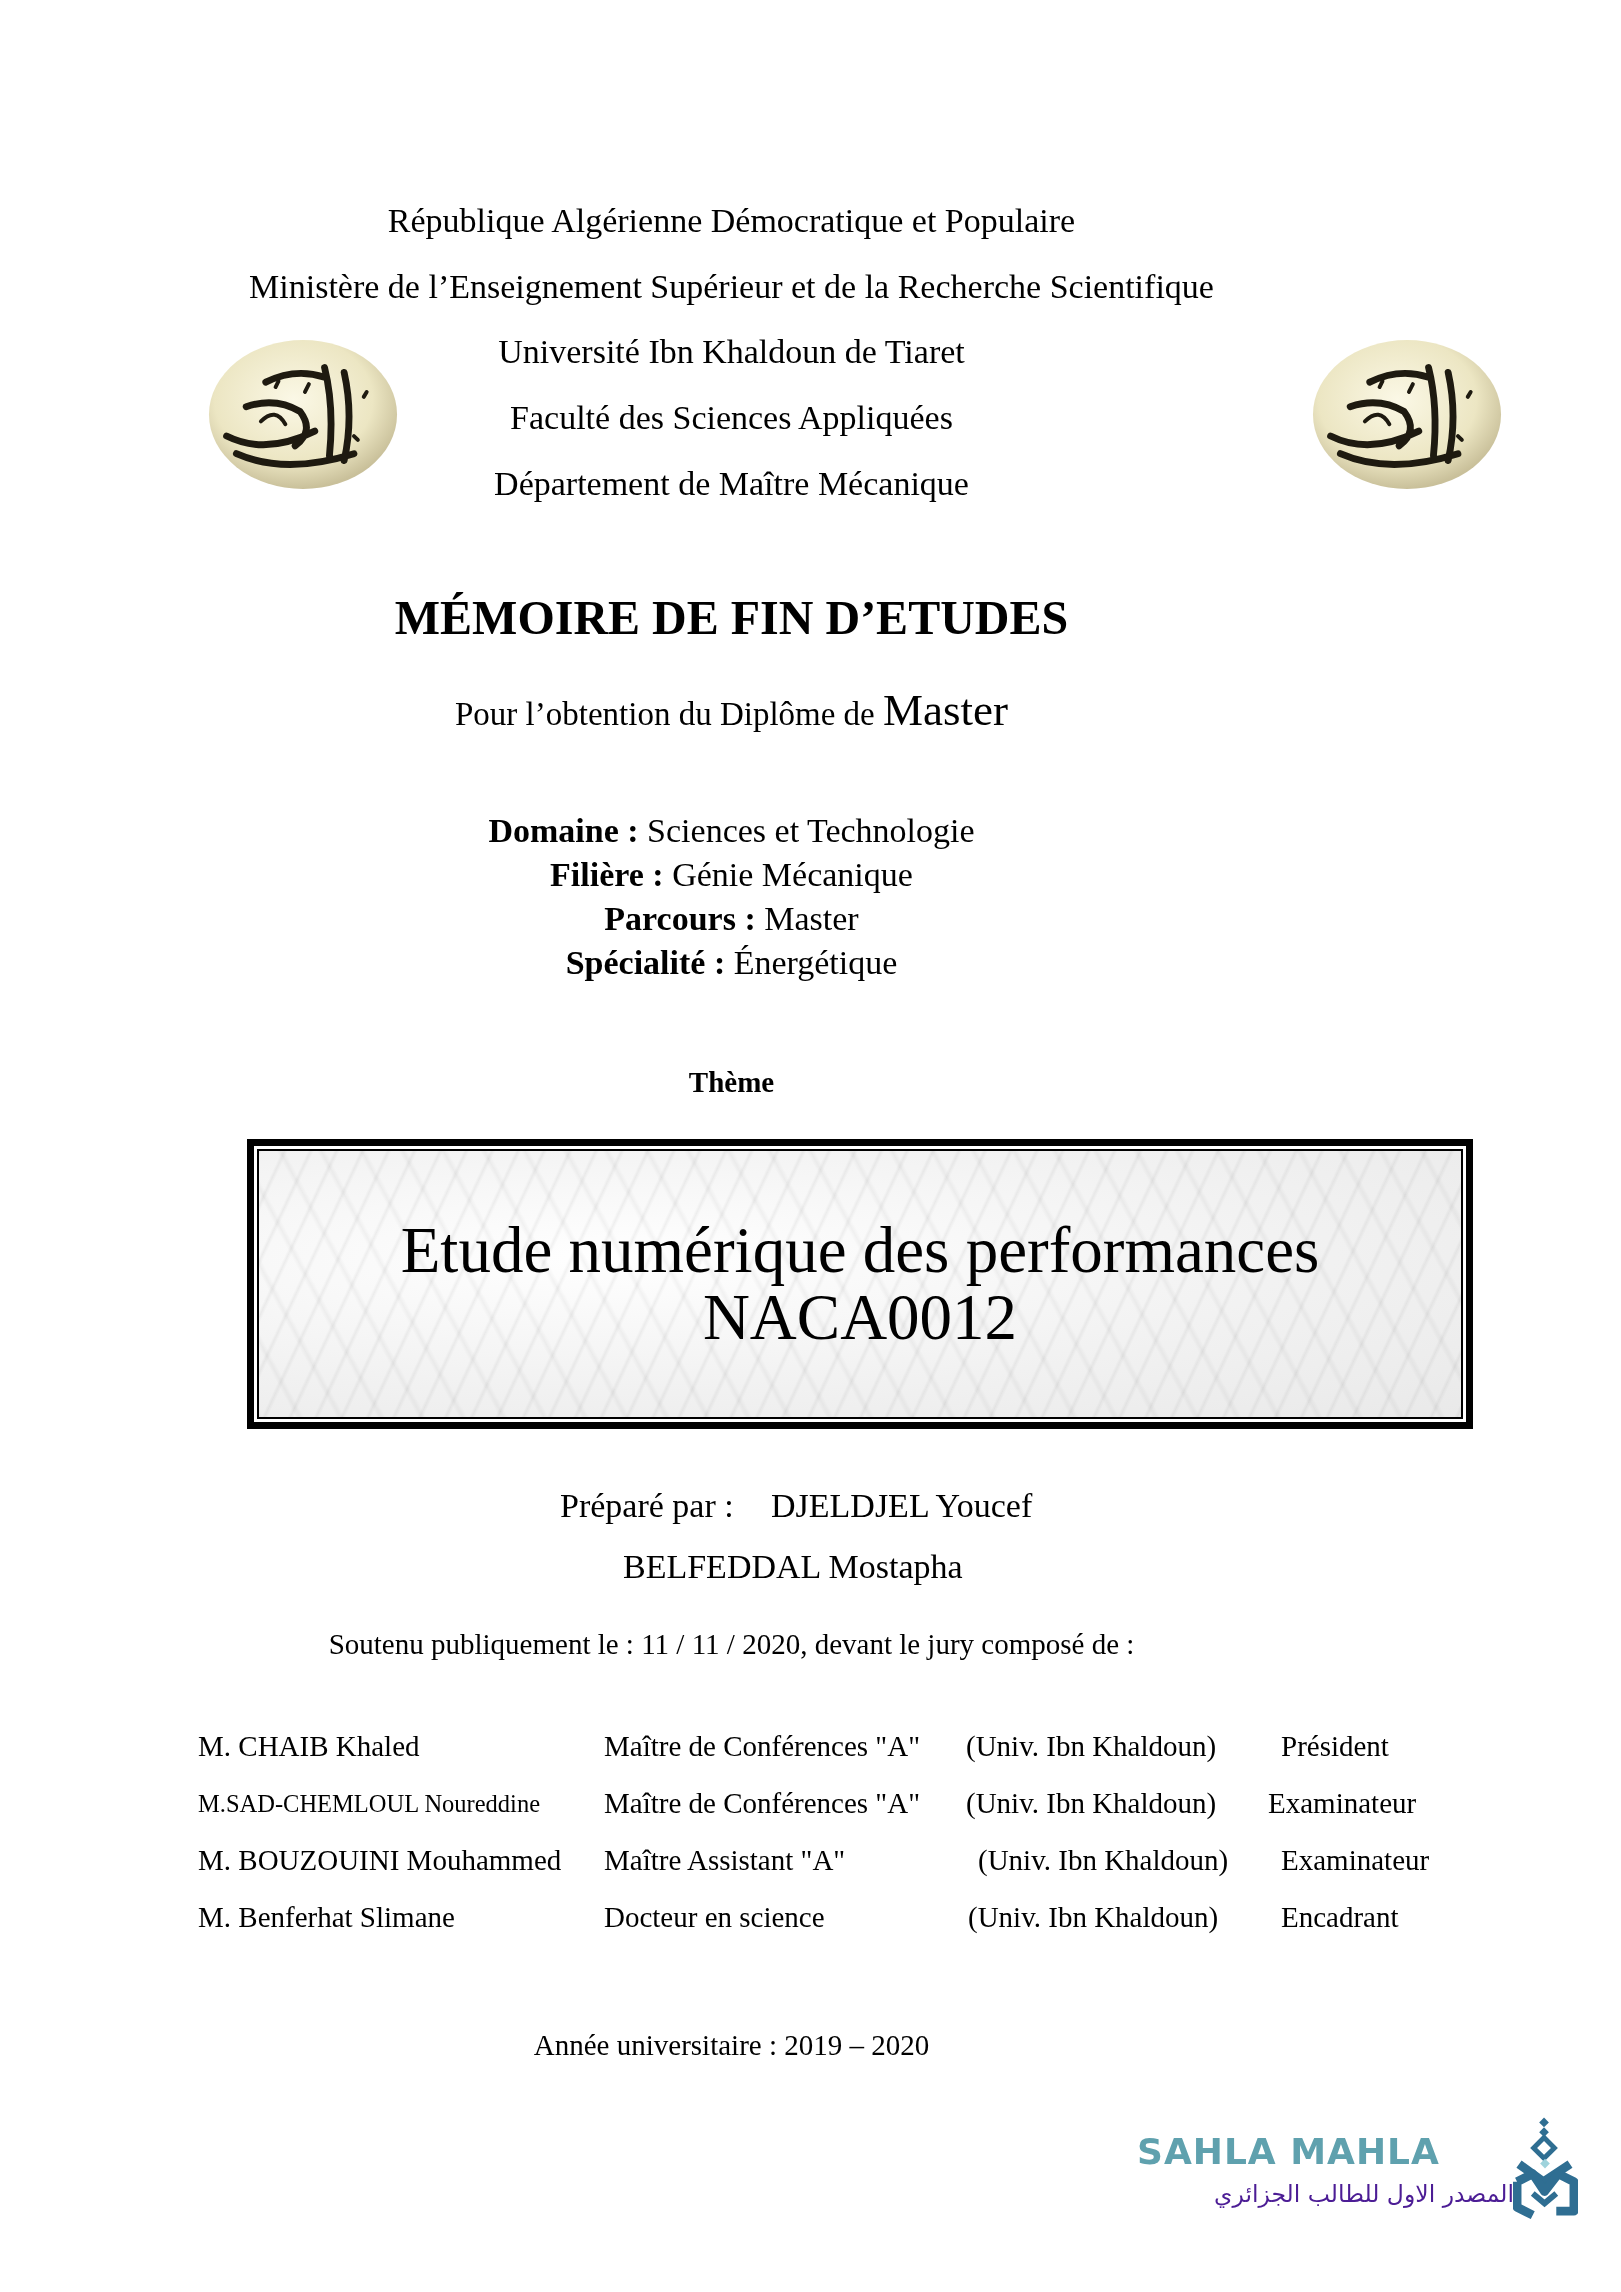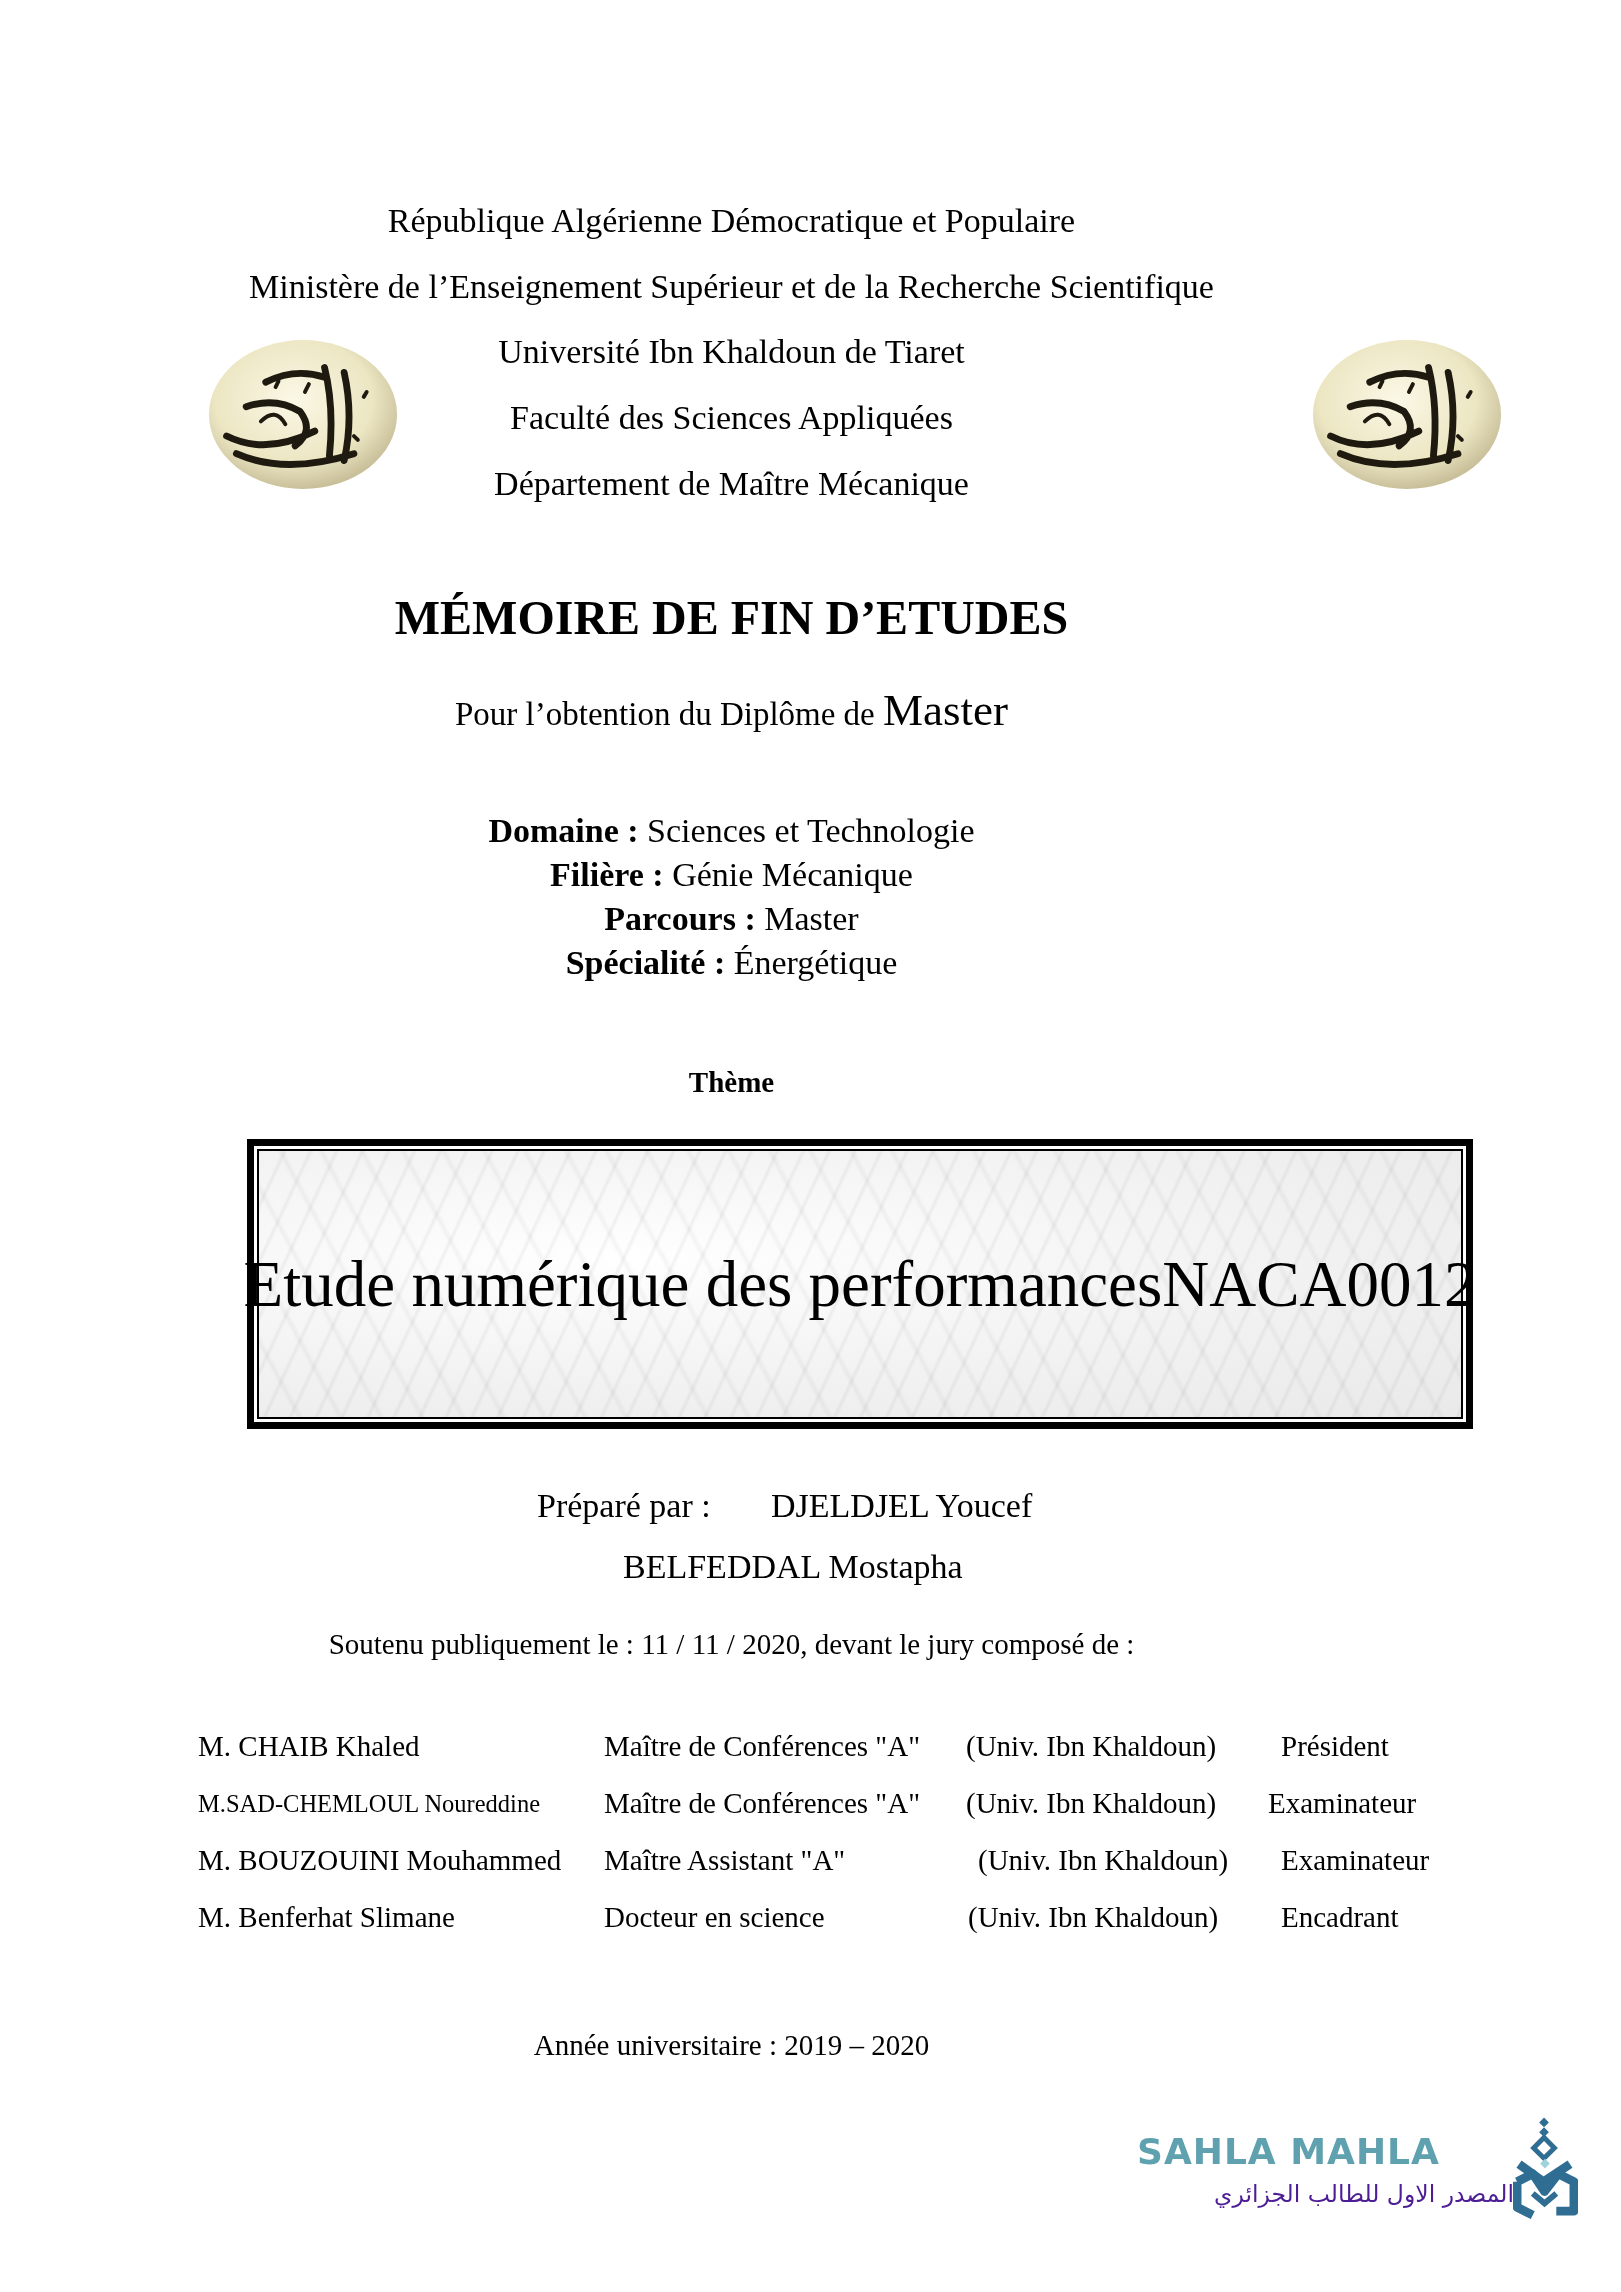--- a/index.html
+++ b/index.html
@@ -23,21 +23,21 @@
   .theme-label { font-size: 29px; font-weight: bold; line-height: 39px; }
 
   .theme-box { position: absolute; left: 247px; top: 1139px; width: 1226px; height: 290px;
                box-sizing: border-box; background: #000; padding: 6.9px; }
   .theme-gap { width: 100%; height: 100%; box-sizing: border-box; background: #fff; padding: 2.9px; }
   .theme-inner { width: 100%; height: 100%; box-sizing: border-box; border: 2px solid #000;
      background:
        repeating-linear-gradient(115deg, rgba(0,0,0,0.045) 0px, rgba(0,0,0,0) 2.9px, rgba(0,0,0,0) 20.6px, rgba(0,0,0,0.05) 23.5px),
        repeating-linear-gradient(62deg, rgba(0,0,0,0.035) 0px, rgba(0,0,0,0) 3.9px, rgba(0,0,0,0) 32px, rgba(0,0,0,0.04) 36px),
        radial-gradient(ellipse at 30% 40%, #ffffff 0%, #f1f1f1 60%, #e9e9e9 100%);
-     display: flex; flex-direction: row; align-items: center; justify-content: center; }
+     display: flex; flex-direction: column; align-items: center; justify-content: center; }
   .theme-line { font-size: 65px; line-height: 67px; white-space: nowrap; text-align: center; }
 
   .prep { font-size: 34px; line-height: 39px; }
   .defense { font-size: 29px; line-height: 35px; }
 
   .jury-row { position: absolute; left: 0; width: 1621px; height: 39px; font-size: 29px; line-height: 39px; white-space: nowrap; }
   .jury-row span { position: absolute; top: 0; }
   .jury-row .name-small { font-size: 24.5px; }
 
   .year { font-size: 29px; line-height: 35px; }
@@ -109,21 +109,21 @@
 
 <div class="theme-box">
   <div class="theme-gap">
     <div class="theme-inner">
       <div class="theme-line">Etude numérique des performances</div>
       <div class="theme-line">NACA0012</div>
     </div>
   </div>
 </div>
 
-<div class="abs prep" style="left:537px; top:1486px; white-space:nowrap;">Préparé par :</div>
+<div class="abs prep" style="left:560px; top:1486px; white-space:nowrap;">Préparé par :</div>
 <div class="abs prep" style="left:771px; top:1486px; white-space:nowrap;">DJELDJEL Youcef</div>
 <div class="abs prep" style="left:623px; top:1547px; white-space:nowrap;">BELFEDDAL Mostapha</div>
 
 <div class="center-line defense" style="top:1627px">Soutenu publiquement le : 11 / 11 / 2020, devant le jury composé de :</div>
 
 <div class="jury-row" style="top:1727px">
   <span style="left:198px">M. CHAIB Khaled</span>
   <span style="left:604px">Maître de Conférences "A"</span>
   <span style="left:966px">(Univ. Ibn Khaldoun)</span>
   <span style="left:1281px">Président</span>

